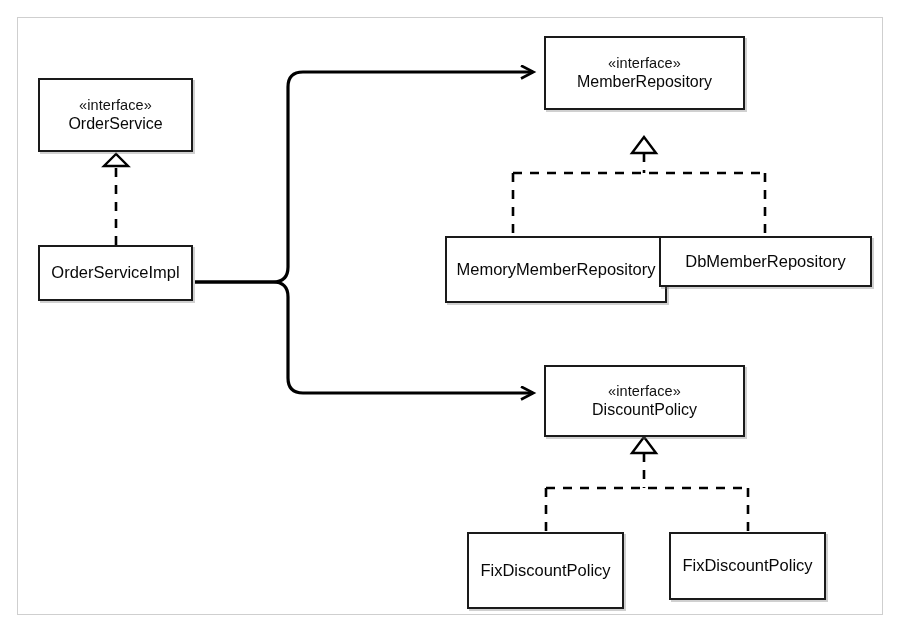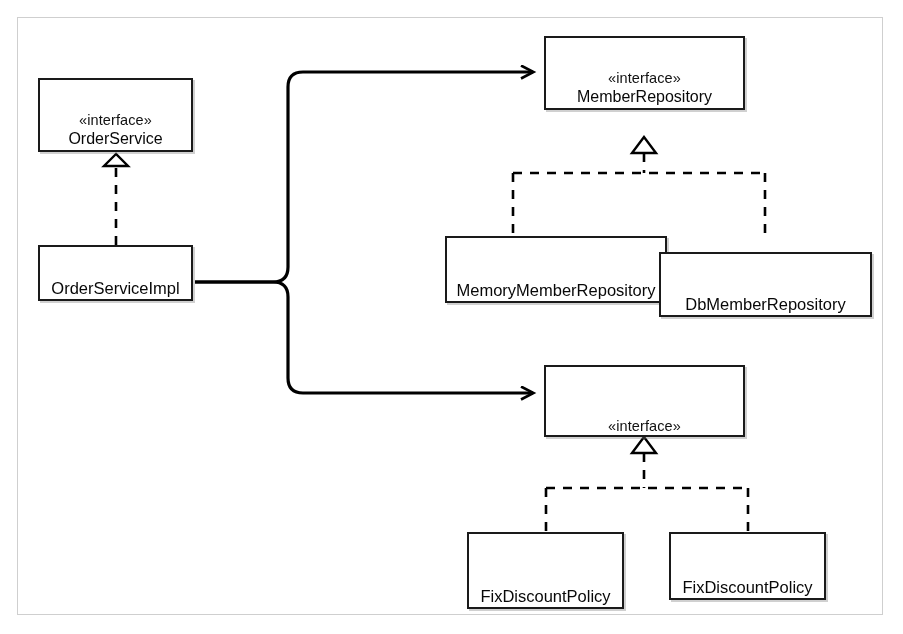--- a/index.html
+++ b/index.html
@@ -48,21 +48,21 @@
     pointer-events: none;
   }
   .node {
     position: absolute;
     box-sizing: border-box;
     background: #ffffff;
     border: 2px solid #1a1a1a;
     display: flex;
     flex-direction: column;
     align-items: center;
-    justify-content: flex-end;
+    justify-content: center;
     box-shadow: 2px 2px 0 rgba(120,120,120,0.35);
   }
   .node .stereotype {
     font-size: 14.5px;
     color: #111111;
     line-height: 1.25;
     letter-spacing: 0.1px;
   }
   .node .cname {
     font-size: 16px;
@@ -140,26 +140,27 @@
 
   <div class="node iface" style="left:544px; top:36px; width:201px; height:74px;">
     <div class="stereotype">«interface»</div>
     <div class="cname">MemberRepository</div>
   </div>
 
   <div class="node plain" style="left:403px; top:236px; width:222px; height:67px;margin-left:42px;">
     <div class="cname">MemoryMemberRepository</div>
   </div>
 
-  <div class="node plain" style="left:659px; top:236px; width:213px; height:65px;margin-top:16px;">
+  <div class="node plain" style="left:659px; top:236px; width:213px; height:51px;">
     <div class="cname">DbMemberRepository</div>
   </div>
 
   <div class="node iface" style="left:544px; top:365px; width:201px; height:72px;">
     <div class="stereotype">«interface»</div>
+    <div class="cname">DiscountPolicy</div>
   </div>
 
   <div class="node plain" style="left:467px; top:532px; width:157px; height:77px;">
     <div class="cname">FixDiscountPolicy</div>
   </div>
 
   <div class="node plain" style="left:669px; top:532px; width:157px; height:68px;">
     <div class="cname">FixDiscountPolicy</div>
   </div>
 

